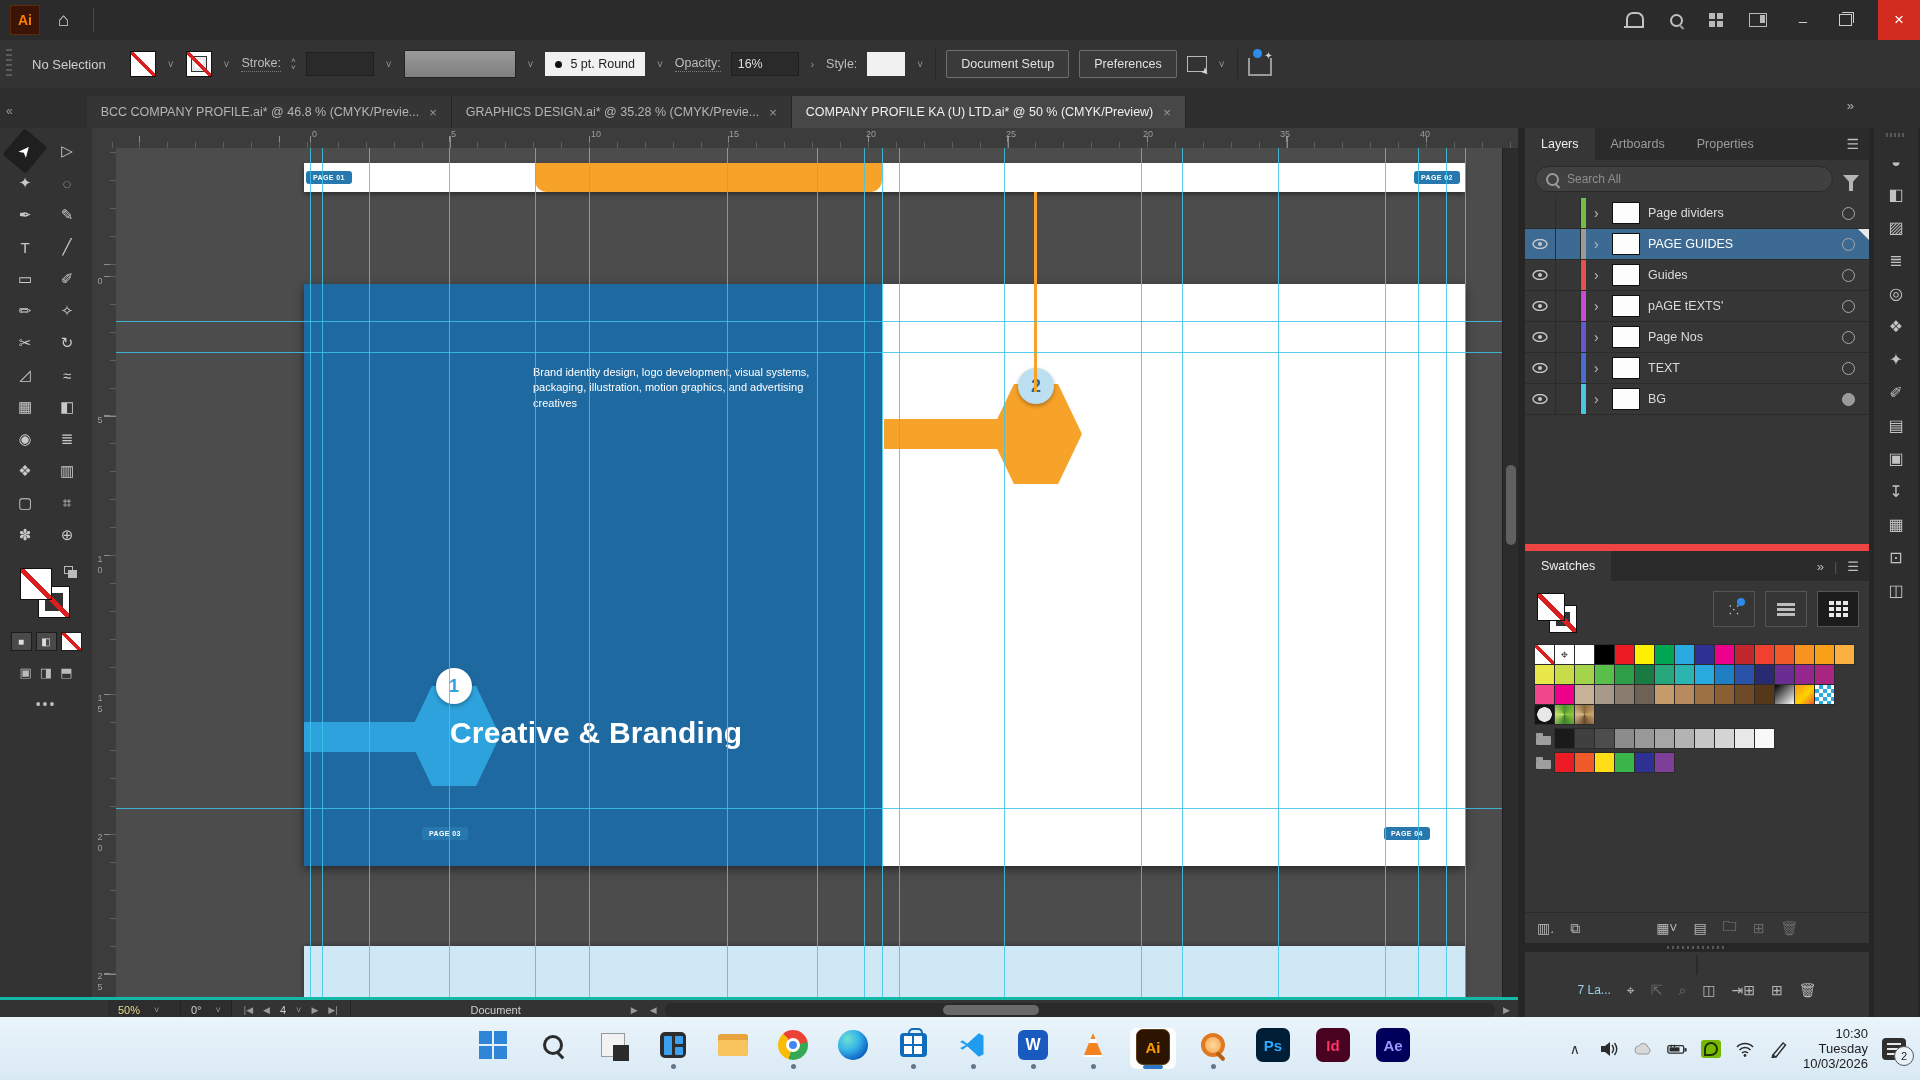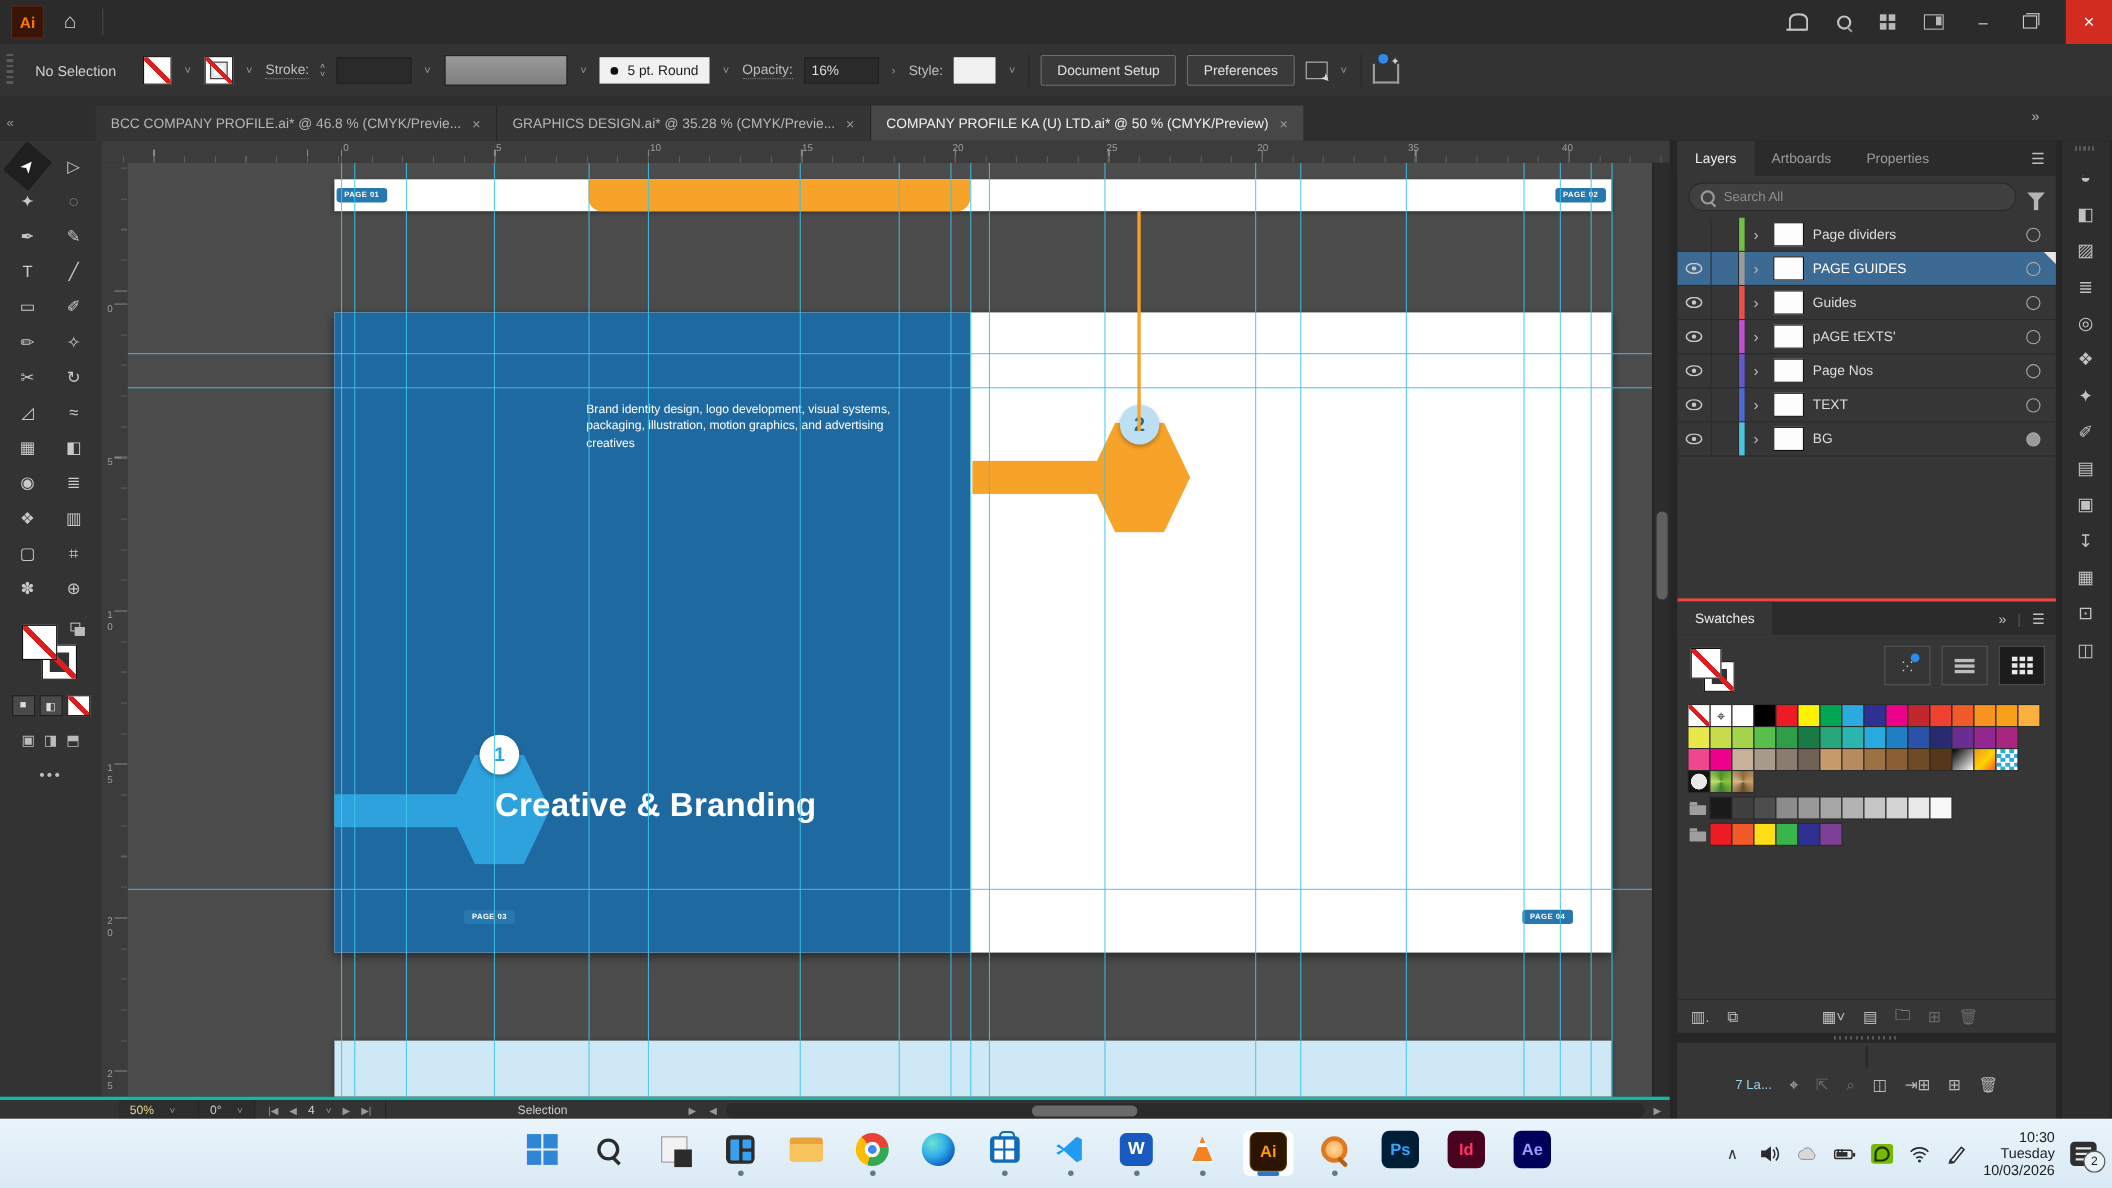--- a/index.html
+++ b/index.html
@@ -149,21 +149,21 @@
   .l-spacer{width:24px;align-self:stretch;border-right:1px solid #2b2b2b;}
   .l-bar{width:5px;align-self:stretch;margin-right:8px;}
   .l-chev{color:#bdbdbd;font-size:14px;width:16px;}
   .l-thumb{width:26px;height:20px;background:#fdfdfd;border:1px solid #0f0f0f;margin:0 8px 0 2px;}
   .l-name{flex:1;color:#dcdcdc;font-size:12.5px;}
   .layer-row.selected .l-name{color:#fff;}
   .l-target{width:11px;height:11px;border:1px solid #a8a8a8;border-radius:50%;margin-right:14px;}
   .l-target.filled{background:#9a9a9a;}
   .layers-filler{flex:1;}
   
-  #swatches-panel{border-top:3px solid #ef4444;display:flex;flex-direction:column;}
+  #swatches-panel{border-top:7px solid #ef4444;display:flex;flex-direction:column;}
   .sw-header{display:flex;align-items:center;height:30px;background:#2b2b2b;}
   .sw-title{padding:0 16px;height:30px;display:flex;align-items:center;background:#363636;color:#ededed;font-size:12.5px;}
   .sw-hicons{margin-left:auto;margin-right:10px;color:#bdbdbd;display:flex;gap:10px;font-size:13px;align-items:center;}
   #sw-controls{display:flex;align-items:flex-start;padding:10px 10px 6px 10px;}
   .sw-none-ind{position:relative;width:44px;height:44px;}
   .sw-none-ind .fs-sq{width:26px;height:26px;}
   .sw-view-btns{margin-left:auto;display:flex;gap:10px;align-items:center;}
   .swv{width:40px;height:34px;border:1px solid #555;display:flex;align-items:center;justify-content:center;color:#cfcfcf;}
   .swv .bluedot{width:8px;height:8px;background:#2d8ceb;border-radius:50%;position:absolute;margin:-14px 0 0 14px;}
   .swv.grid-active{background:#1c1c1c;}
@@ -474,21 +474,21 @@
         <span class="sb-arr">˅</span>
       </span>
     <span class="sb-nav">
       <span class="sb-arr">|◀</span>
       <span class="sb-arr">◀</span>
       <span>4</span>
       <span class="sb-arr">˅</span>
       <span class="sb-arr">▶</span>
       <span class="sb-arr">▶|</span>
     </span>
-    <span class="sb-mode">Selection</span>
+    <span class="sb-mode">Document</span>
     <span class="sb-arr" style="margin-left:110px">▶</span>
     <span class="sb-arr" style="margin-left:12px">◀</span>
     <span class="hs-track">
         <span class="hs-thumb"></span>
       </span>
     <span class="sb-arr" style="margin-right:8px">▶</span>
   </div>
 
   <div id="dock" class="abs">
     <div id="panels">

